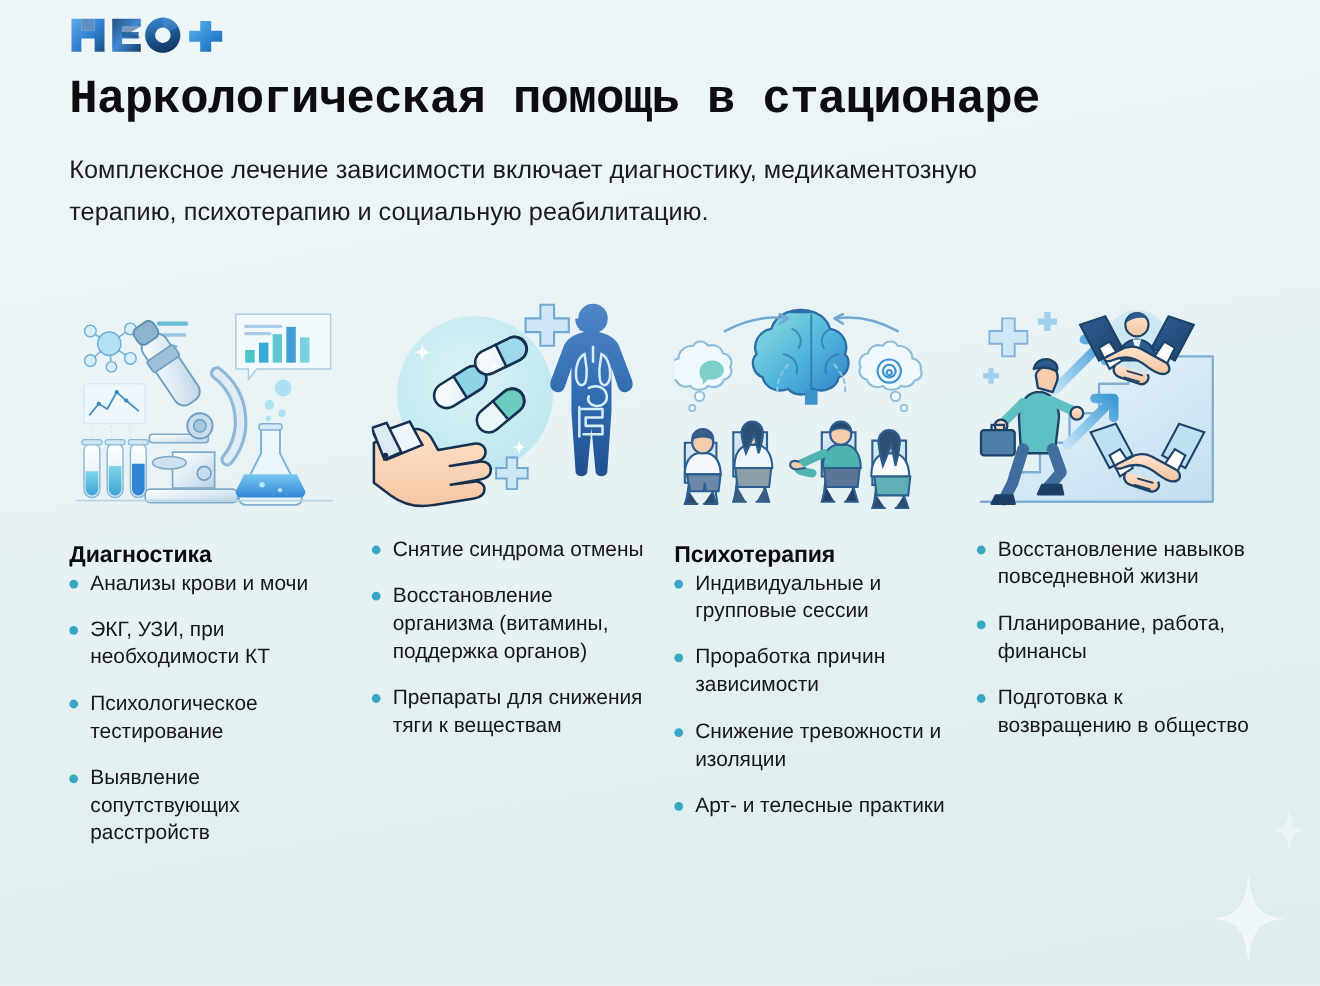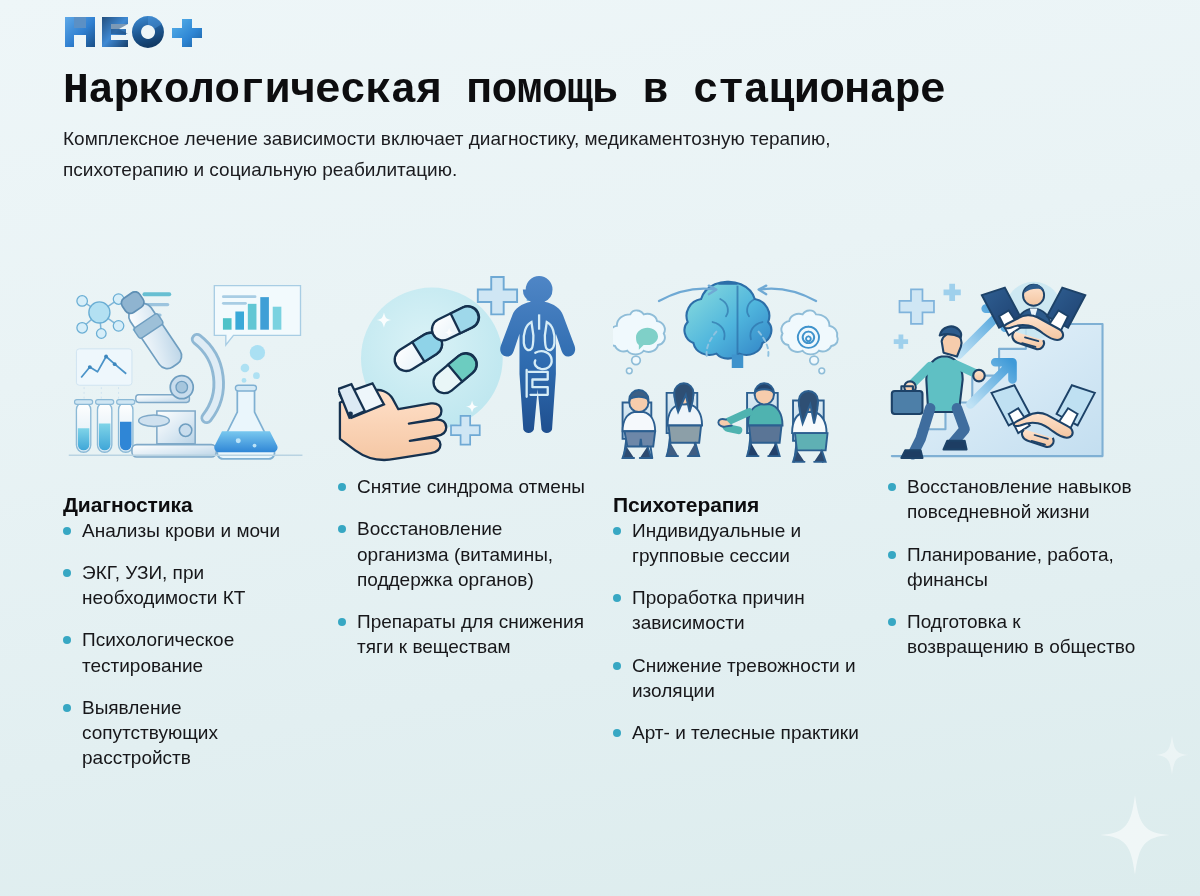--- a/index.html
+++ b/index.html
@@ -19,21 +19,21 @@
   #header { position:absolute; left:63px; top:12px; width:1100px; }
   #logo { display:flex; align-items:center; height:40px; }
   #logo svg { display:block; }
 
   #page-title {
     font-size:43px; font-weight:800; letter-spacing:-0.6px;
     color:#0d0d0f; margin-top:16px; line-height:1.08;
     font-family:Liberation Mono, monospace;
   }
   #subtitle {
-    margin-top:10px; font-size:19px; line-height:1.62;
+    margin-top:22px; font-size:23px; line-height:1.62;
     color:#1b1b1f; max-width:880px; font-weight:400;
   }
 
   
   #columns {
     position:absolute; left:0; top:262px; width:1200px;
     display:flex; padding:0 50px; gap:0;
   }
   .col { width:285px; padding:0 13px; }
 
@@ -48,21 +48,21 @@
   ul.bullets { list-style:none; }
   ul.bullets li {
     position:relative; padding-left:19px; margin-bottom:17px;
     font-size:19px; line-height:1.33; color:#17171a;
   }
   ul.bullets li::before {
     content:""; position:absolute; left:0; top:9px;
     width:8px; height:8px; border-radius:50%;
     background:#37a7c3;
   }
-  .col.c2 ul.bullets, .col.c4 ul.bullets { }
+  .col.c2 ul.bullets, .col.c4 ul.bullets { margin-top:13px; }
 </style>
 </head>
 <body>
 
 <div class="sparkle" style="left:1100px;top:795px;">
   <svg width="70" height="80" viewBox="0 0 70 80">
       <path d="M35 0 C39 30 44 38 70 40 C44 42 39 50 35 80 C31 50 26 42 0 40 C26 38 31 30 35 0Z" fill="#ffffff" opacity="0.55"></path>
     </svg>
 </div>
 <div class="sparkle" style="left:1155px;top:735px;">

